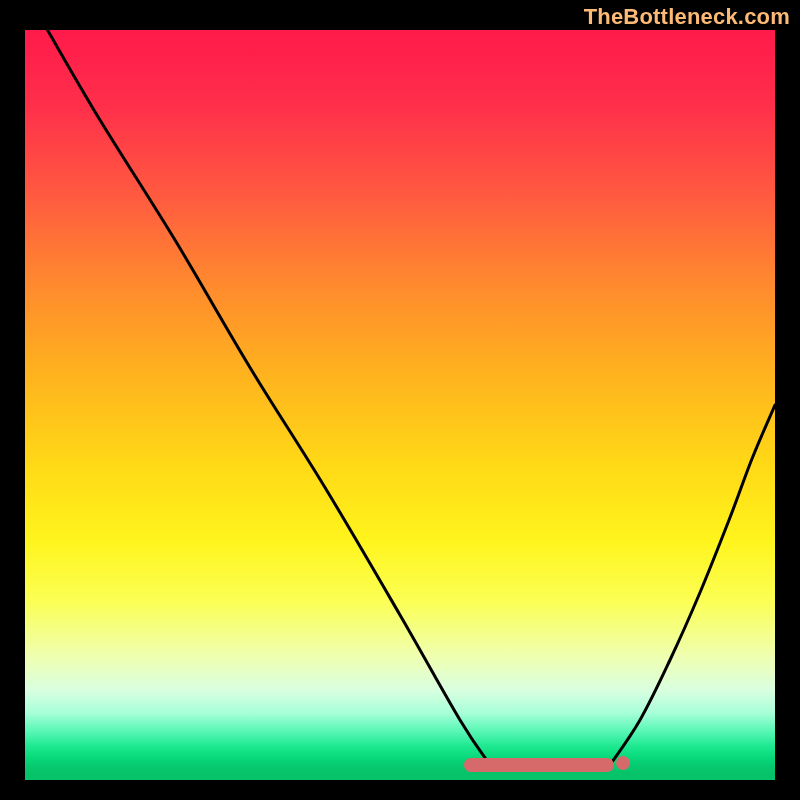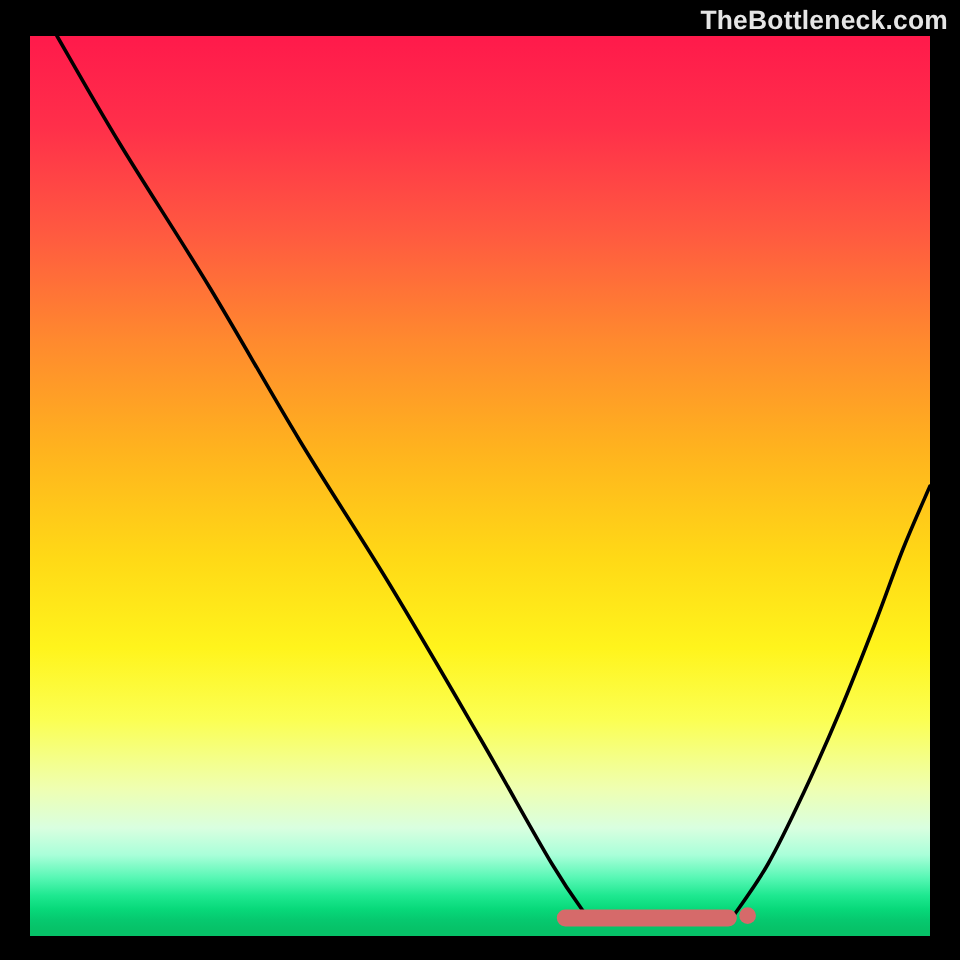--- a/index.html
+++ b/index.html
@@ -10,21 +10,21 @@
     height: 800px;
     background: #000;
   }
   .watermark {
     position: absolute;
     top: 4px;
     right: 10px;
     font-family: Arial, Helvetica, sans-serif;
     font-size: 22px;
     font-weight: 600;
-    color: #e5e5e5;
+    color: #fdba74;
     letter-spacing: 0.2px;
     z-index: 10;
   }
   .plot-area {
     position: absolute;
     left: 25px;
     top: 30px;
     width: 750px;
     height: 750px;
     overflow: hidden;

